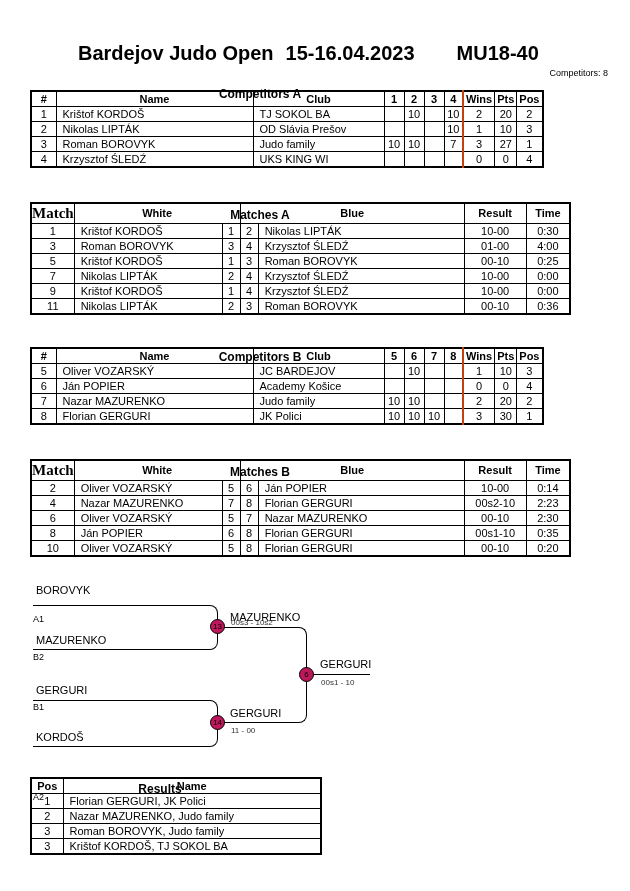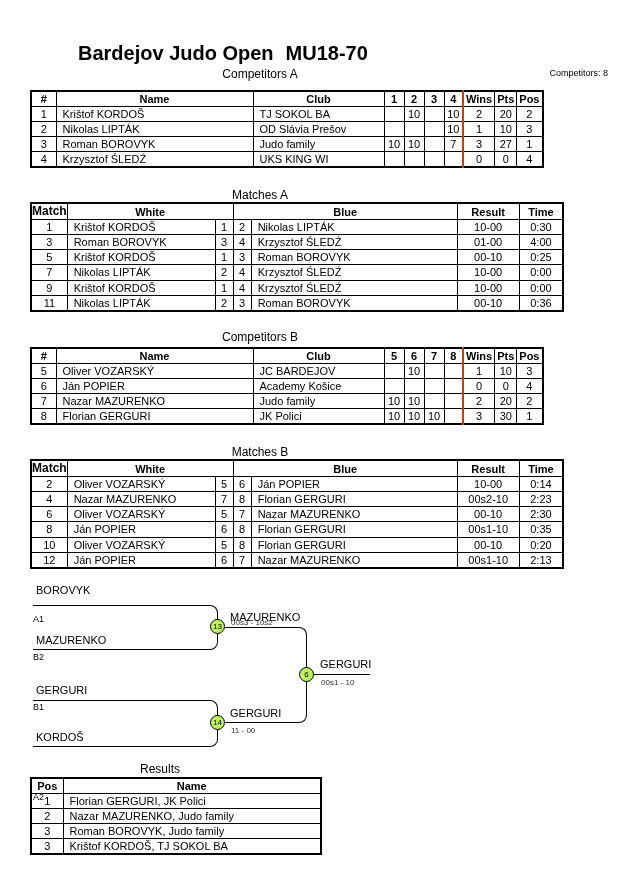--- a/index.html
+++ b/index.html
@@ -10,65 +10,66 @@
     font-family:"Liberation Sans", sans-serif;
     overflow:hidden;
   }
   .abs { position:absolute; }
 
   
   .main-title { top:42px; left:78px; display:flex; align-items:baseline;
     font-size:20px; font-weight:bold; white-space:nowrap; }
   .main-title .t-event { margin-right:12px; }
   .main-title .t-date  { margin-right:42px; }
-  .sec-title { font-size:12px; font-weight:normal; text-align:center; }
+  .sec-title { font-size:12px; font-weight:bold; text-align:center;margin-top:20px; }
   .comp-count { top:68px; right:22px; font-size:9px; }
 
   
   table { border-collapse:collapse; table-layout:fixed; border:2px solid #000; }
   th, td {
     border:1px solid #000; font-size:11px; line-height:1.1;
     padding:1px 2px; height:15px; white-space:nowrap; overflow:hidden;
     text-align:center; font-weight:normal;
   }
   thead th { font-weight:bold; }
 
   
   .tbl-comp td:nth-child(2), .tbl-comp td:nth-child(3) { text-align:left; padding-left:6px; }
   .tbl-comp th:nth-child(8), .tbl-comp td:nth-child(8) { border-left:2px solid #c2410c; }
 
   
   .tbl-match td:nth-child(2), .tbl-match td:nth-child(5) { text-align:left; padding-left:6px; }
-  .tbl-match .c-match { font-size:12px; padding:1px 0; }
+  .tbl-match .c-match { font-size:15px; padding:1px 0;font-family:Liberation Serif, serif; }
 
   
   .tbl-res td:nth-child(2) { text-align:left; padding-left:6px; }
 
   
   .bk-pair { position:absolute; border:1px solid #000; border-left:none;
     border-radius:0 8px 8px 0; }
   .bk-win13 { position:absolute; left:218px; top:627px; width:89px; height:48px;
     border-top:1px solid #000; border-right:1px solid #000; border-top-right-radius:8px; }
   .bk-win14 { position:absolute; left:218px; top:675px; width:89px; height:48px;
     border-bottom:1px solid #000; border-right:1px solid #000; border-bottom-right-radius:8px; }
   .bk-final-line { position:absolute; left:307px; top:674px; width:63px; height:0;
     border-top:1px solid #000; }
   .bk-circle { position:absolute; width:15px; height:15px; border:1px solid #000;
-    border-radius:50%; background:#bef264; font-size:8px; display:flex;
+    border-radius:50%; background:#be185d; font-size:8px; display:flex;
     align-items:center; justify-content:center; }
   .bk-name  { position:absolute; font-size:11px; white-space:nowrap; }
   .bk-seed  { position:absolute; font-size:9px;  white-space:nowrap; }
   .bk-score { position:absolute; font-size:8px;  white-space:nowrap; color:#333; }
 </style>
 </head>
 <body>
 
 <div class="abs main-title">
   <span class="t-event">Bardejov Judo Open</span>
-  <span class="t-cat">MU18-70</span>
+  <span class="t-date">15-16.04.2023</span>
+  <span class="t-cat">MU18-40</span>
 </div>
 <div class="abs sec-title" style="top:67px;left:0;width:520px;">Competitors A</div>
 <div class="abs comp-count">Competitors: 8</div>
 
 <table class="abs tbl-comp" style="top:90px;left:30px;">
   <colgroup>
     <col style="width:25px">
       <col style="width:197px">
       <col style="width:131px">
     <col style="width:20px">
@@ -362,29 +363,20 @@
       </tr>
       <tr>
         <td>10</td>
         <td>Oliver VOZARSKÝ</td>
         <td>5</td>
         <td>8</td>
         <td>Florian GERGURI</td>
         <td>00-10</td>
         <td>0:20</td>
       </tr>
-      <tr>
-        <td>12</td>
-        <td>Ján POPIER</td>
-        <td>6</td>
-        <td>7</td>
-        <td>Nazar MAZURENKO</td>
-        <td>00s1-10</td>
-        <td>2:13</td>
-      </tr>
     </tbody>
 </table>
 
 <div class="abs" style="inset:0;">
 
   <div class="bk-pair" style="left:33px;top:605px;width:185px;height:45px;"></div>
   <div class="bk-pair" style="left:33px;top:700px;width:185px;height:47px;"></div>
   <div class="bk-win13"></div>
   <div class="bk-win14"></div>
   <div class="bk-final-line"></div>

